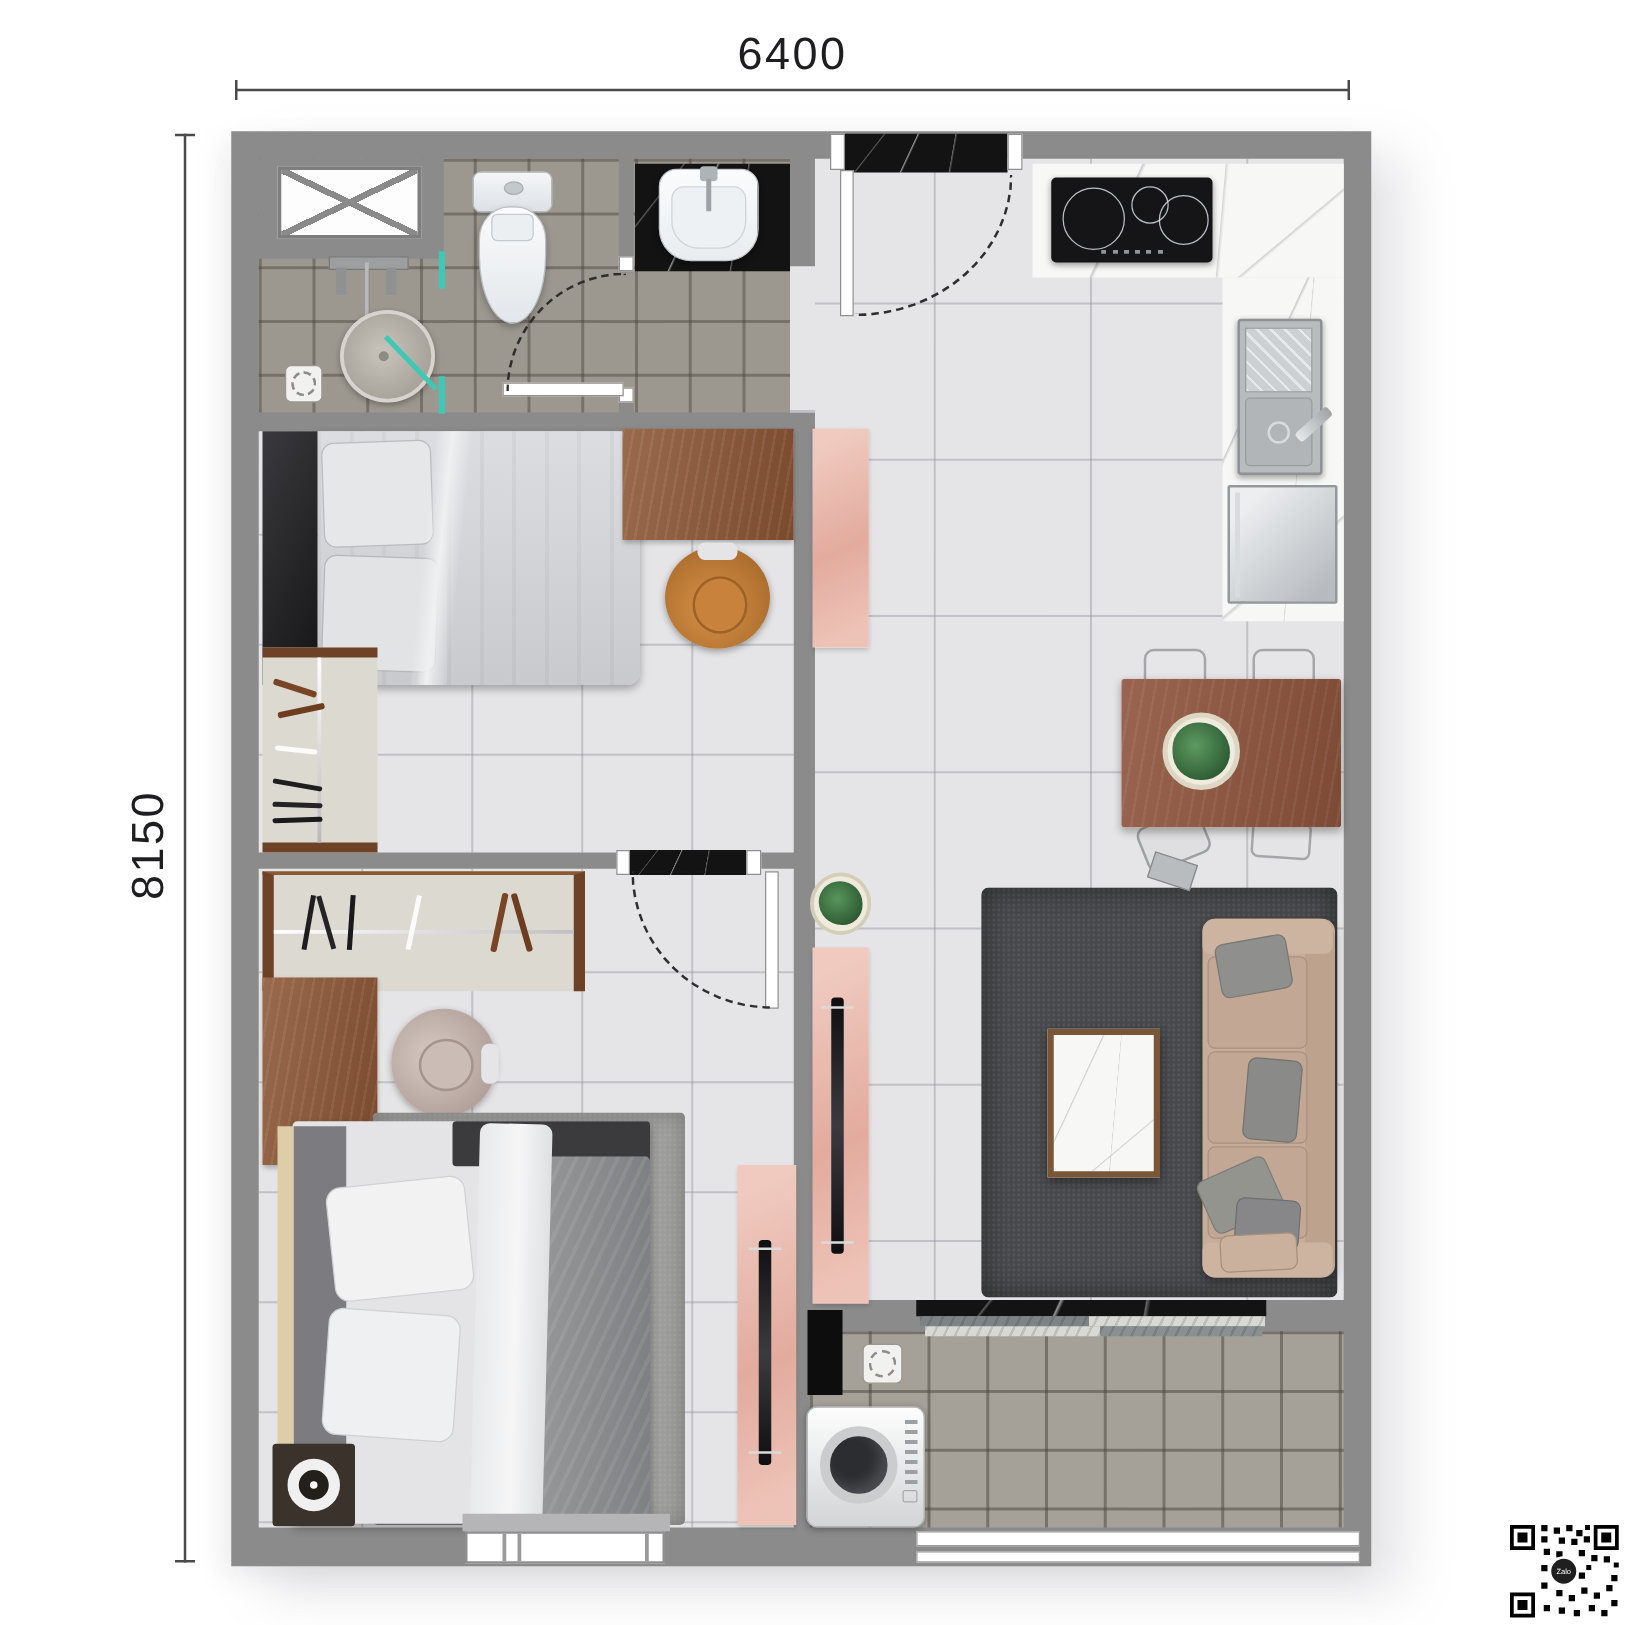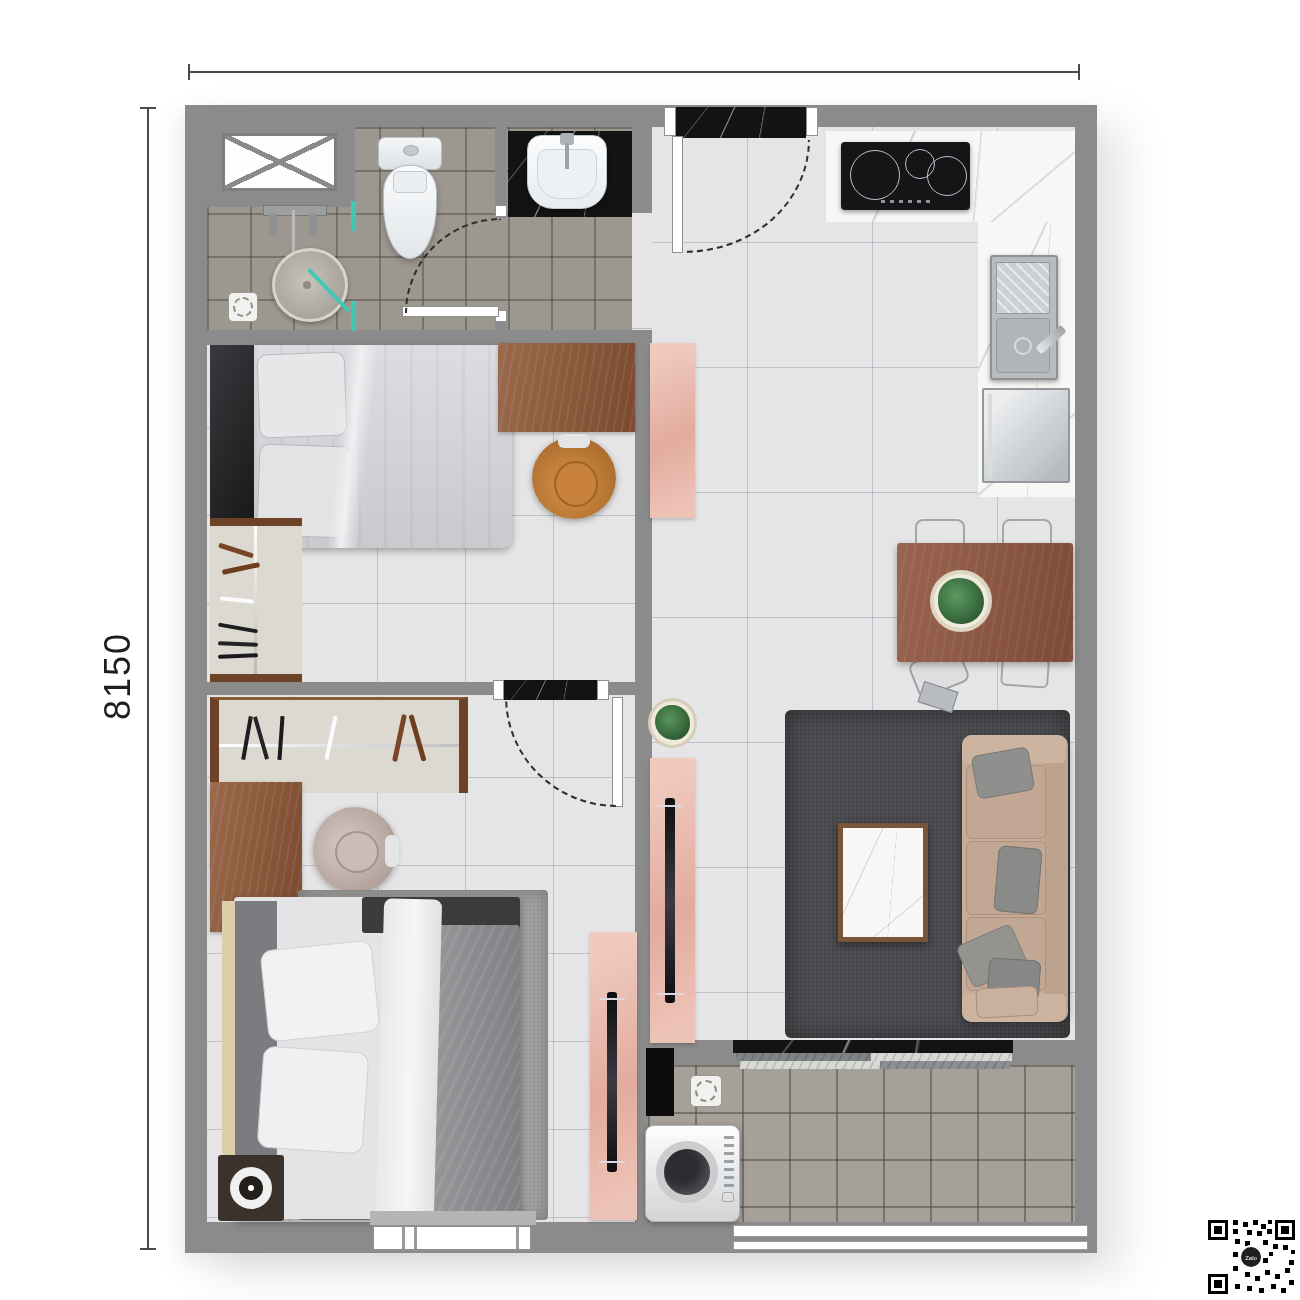--- a/index.html
+++ b/index.html
@@ -58,20 +58,21 @@
   .rug-noise{background-image:radial-gradient(rgba(255,255,255,.08) 1px, transparent 1.3px);
              background-size:4px 4px;}
 
   .qr-wrap{z-index:10;}
 </style>
 </head>
 <body>
 
 <div class="canvas">
 
+  <div class="abs dim-label" style="left:188px;top:22px;width:892px;">6400</div>
   <div class="abs dim-line" style="left:188px;top:71px;width:892px;height:2px;"></div>
   <div class="abs dim-tick" style="left:188px;top:64px;width:2px;height:16px;"></div>
   <div class="abs dim-tick" style="left:1078px;top:64px;width:2px;height:16px;"></div>
 
   <div class="abs dim-label" style="left:58px;top:655px;width:120px;transform:rotate(-90deg);">8150</div>
   <div class="abs dim-line" style="left:147px;top:107px;width:2px;height:1143px;"></div>
   <div class="abs dim-tick" style="left:140px;top:107px;width:16px;height:2px;"></div>
   <div class="abs dim-tick" style="left:140px;top:1248px;width:16px;height:2px;"></div>
 
   <div class="abs plan">

